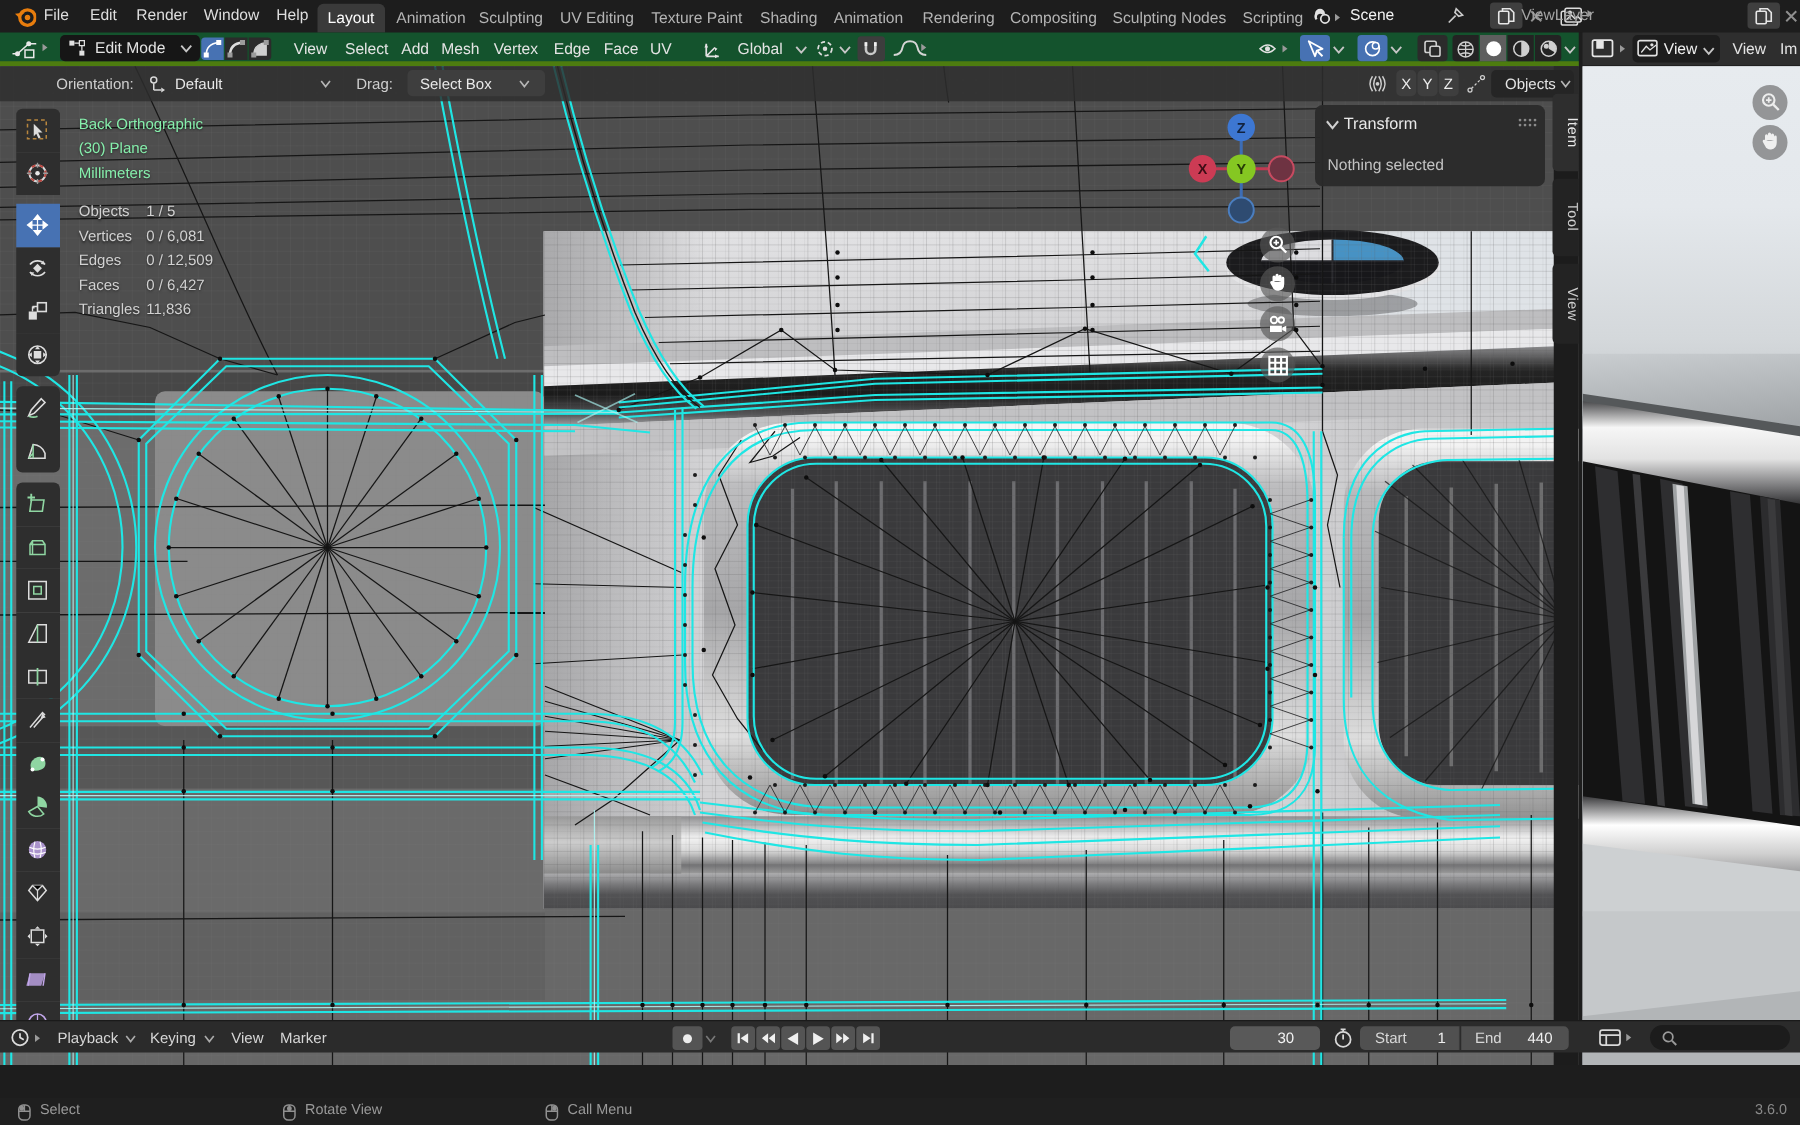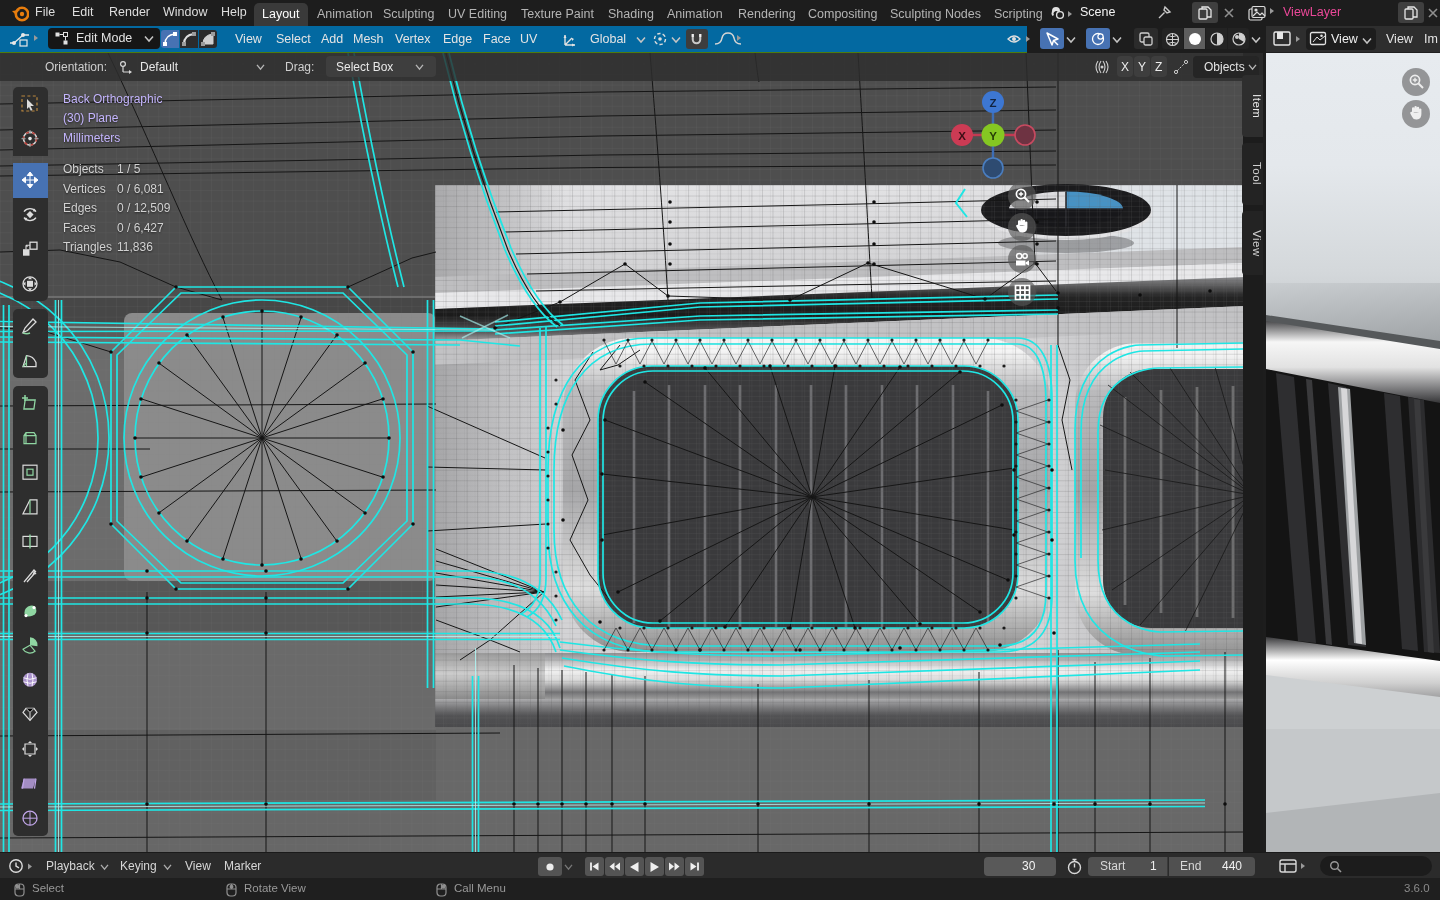--- a/index.html
+++ b/index.html
@@ -5,50 +5,50 @@
 #app{position:relative;width:1440px;height:900px;overflow:hidden;font-family:"Liberation Sans",sans-serif;text-decoration:underline;-webkit-font-smoothing:antialiased;}
 #app *{position:absolute;box-sizing:border-box;}
 .t{white-space:nowrap;}
 
 #topbar{left:0;top:0;width:1440px;height:26px;background:#1d1d1d;}
 #topbar .m{top:5px;font-size:12.5px;color:#dedede;}
 #topbar .tab{top:3px;height:23px;line-height:23px;padding:0 8px;font-size:12.5px;color:#b4b4b4;border-radius:5px 5px 0 0;}
 #topbar .tab.act{background:#3a3a3a;color:#fdfdfd;}
 .selbox{background:#161616;border-radius:4px;height:21px;top:2px;color:#e3e3e3;font-size:12.5px;}
 
-#vph{left:0;top:26px;width:1027px;height:27px;background:#0369a1;border-bottom:1px solid #4d7c0f;}
+#vph{left:0;top:26px;width:1263px;height:27px;background:#14532d;border-bottom:4px solid #4d7c0f;}
 #vph .m{top:6px;font-size:12.5px;color:#e4e4e4;}
 #imgh{left:1266px;top:26px;width:174px;height:27px;background:#2e2e2e;border-bottom:1px solid #202020;}
 #imgh .m{top:6px;font-size:12.5px;color:#e4e4e4;}
 
 #vp{left:0;top:53px;width:1263px;height:799px;background:#4e4e4e;overflow:hidden;}
 #vp .abs{position:absolute;}
 #grid{left:0;top:0;width:1263px;height:799px;
  background-image:linear-gradient(rgba(128,128,128,.10) 1px,transparent 1px),linear-gradient(90deg,rgba(128,128,128,.10) 1px,transparent 1px);
  background-size:10.55px 10.55px;}
 #tools{left:0;top:0;width:1263px;height:28px;background:rgba(45,45,45,0.82);}
 #tools .lab{top:7px;font-size:12px;color:#cfcfcf;}
 #tools .btn{top:3px;height:21px;border-radius:4px;background:#2c2c2c;color:#e3e3e3;font-size:12px;}
 
 #tb{left:13px;top:34px;width:35px;height:786px;}
 #tb .b{left:0;width:35px;height:34.6px;background:#2e2e2e;}
 #tb .b.act{background:#4772b3;}
 
-.ovt{color:#c4b5fd;font-size:12px;text-shadow:0 1px 2px rgba(0,0,0,.55);}
+.ovt{color:#86efac;font-size:12px;text-shadow:0 1px 2px rgba(0,0,0,.55);}
 .ovs{color:#d2d2d2;font-size:12px;text-shadow:0 1px 2px rgba(0,0,0,.55);}
 
 #npanel{left:1052px;top:31px;width:184px;height:65px;background:rgba(42,42,42,.95);border-radius:6px;}
 
 .vtab{left:1242px;width:21px;background:#232323;color:#cfcfcf;font-size:11.5px;border-radius:4px 0 0 4px;writing-mode:vertical-rl;text-align:center;letter-spacing:.5px;}
 
 .navb{width:28px;height:28px;border-radius:50%;background:rgba(88,88,88,.65);}
 
 #imged{left:1266px;top:53px;width:174px;height:799px;background:#e6eaee;overflow:hidden;}
 
-#tl{left:0;top:852px;width:1440px;height:26px;background:#2b2b2b;border-top:1px solid #1a1a1a;padding-left:24px;}
+#tl{left:0;top:816px;width:1440px;height:26px;background:#2b2b2b;border-top:1px solid #1a1a1a;padding-left:24px;}
 #tl .m{top:6px;font-size:12px;color:#d6d6d6;}
 #tl .pb{top:3.5px;width:19px;height:19px;background:#545454;border-radius:3px;}
 
 #sb{left:0;top:878px;width:1440px;height:22px;background:#1f1f1f;}
 #sb .m{top:4px;font-size:11.5px;color:#999999;}
 </style></head>
 <body>
 <div id="app">
 
 <div id="topbar">
@@ -92,21 +92,21 @@
         <path d="M3 3 L11 11 M11 3 L3 11" stroke="#8f8f8f" stroke-width="1.6"></path>
       </svg>
 
   <svg style="left:1248px;top:4px" width="28" height="18" viewBox="0 0 28 18">
     <rect x="1" y="5" width="13" height="11" rx="1.5" fill="none" stroke="#dcdcdc" stroke-width="1.2"></rect>
     <rect x="4" y="2.5" width="13" height="11" rx="1.5" fill="#2a2a2a" stroke="#dcdcdc" stroke-width="1.2"></rect>
     <circle cx="8" cy="6" r="1.6" fill="#dcdcdc"></circle>
         <path d="M5 12 l4-4 3 3 2-2 3 3" stroke="#dcdcdc" stroke-width="1.2" fill="none"></path>
     <path d="M22 7 l4 3 -4 3z" fill="#9a9a9a" transform="translate(0,-3)"></path>
   </svg>
-  <div class="m t" style="left:1283px;color:#ec4899">ViewLayer</div>
+  <div class="m t" style="left:1217px;color:#a3a3a3">ViewLayer</div>
   <div style="left:1398px;top:2px;width:26px;height:21px;background:#3f3f3f;border-radius:3px"></div>
   <svg style="left:1403px;top:5px" width="16" height="16" viewBox="0 0 16 16">
         <rect x="2" y="4" width="8" height="10" rx="1" fill="none" stroke="#e6e6e6" stroke-width="1.3"></rect>
         <path d="M5 4 V2 h6 l3 3 v7 h-4" fill="none" stroke="#e6e6e6" stroke-width="1.3"></path>
       </svg>
   <svg style="left:1426px;top:6px" width="14" height="14" viewBox="0 0 14 14">
         <path d="M3 3 L11 11 M11 3 L3 11" stroke="#8f8f8f" stroke-width="1.6"></path>
       </svg>
 </div>
 
@@ -960,20 +960,39 @@
           <circle cx="6.2" cy="6" r="2.6" fill="none" stroke="#fff" stroke-width="1.5"></circle>
           <circle cx="12" cy="6" r="2.2" fill="none" stroke="#fff" stroke-width="1.5"></circle>
           <path d="M3 10.5 h9.5 v5 H3z" fill="#fff"></path>
           <path d="M12.8 12 l3.2-1.5 v5 l-3.2-1.5z" fill="#fff"></path>
         </svg>
     <div class="navb" style="left:1008px;top:225px"></div>
     <svg style="left:1014px;top:231px" width="17" height="17" viewBox="0 0 17 17">
           <path d="M1.5 1.5 h14 v14 h-14z M1.5 6.2 h14 M1.5 10.9 h14 M6.2 1.5 v14 M10.9 1.5 v14" stroke="#fff" stroke-width="1.7" fill="none"></path>
         </svg>
   </div>
+  <div id="npanel">
+    <svg style="left:8px;top:11px" width="12" height="10" viewBox="0 0 12 10">
+          <path d="M1.5 2 L6 7.5 L10.5 2" stroke="#d0d0d0" stroke-width="1.6" fill="none"></path>
+        </svg>
+    <div class="t" style="left:23px;top:7px;font-size:13px;color:#e9e9e9">Transform</div>
+    <svg style="left:162px;top:10px" width="16" height="12" viewBox="0 0 16 12">
+          <g fill="#8a8a8a">
+            <circle cx="2" cy="2" r="1.1"></circle>
+            <circle cx="6" cy="2" r="1.1"></circle>
+            <circle cx="10" cy="2" r="1.1"></circle>
+            <circle cx="14" cy="2" r="1.1"></circle>
+            <circle cx="2" cy="6" r="1.1"></circle>
+            <circle cx="6" cy="6" r="1.1"></circle>
+            <circle cx="10" cy="6" r="1.1"></circle>
+            <circle cx="14" cy="6" r="1.1"></circle>
+          </g>
+        </svg>
+    <div class="t" style="left:10px;top:41px;font-size:12.5px;color:#c2c2c2">Nothing selected</div>
+  </div>
   <div id="vtabs">
     <div class="vtab" style="top:22px;height:62px;background:#2e2e2e;color:#e8e8e8">Item</div>
     <div class="vtab" style="top:90px;height:62px;">Tool</div>
     <div class="vtab" style="top:158px;height:64px;">View</div>
   </div>
 </div>
 
 <div id="imged">
 
   <div style="left:0;top:0;width:174px;height:280px;background:linear-gradient(180deg,#e7ebef 0%,#e4e8ec 40%,#d4d8db 78%,#c2c6c9 100%)"></div>

